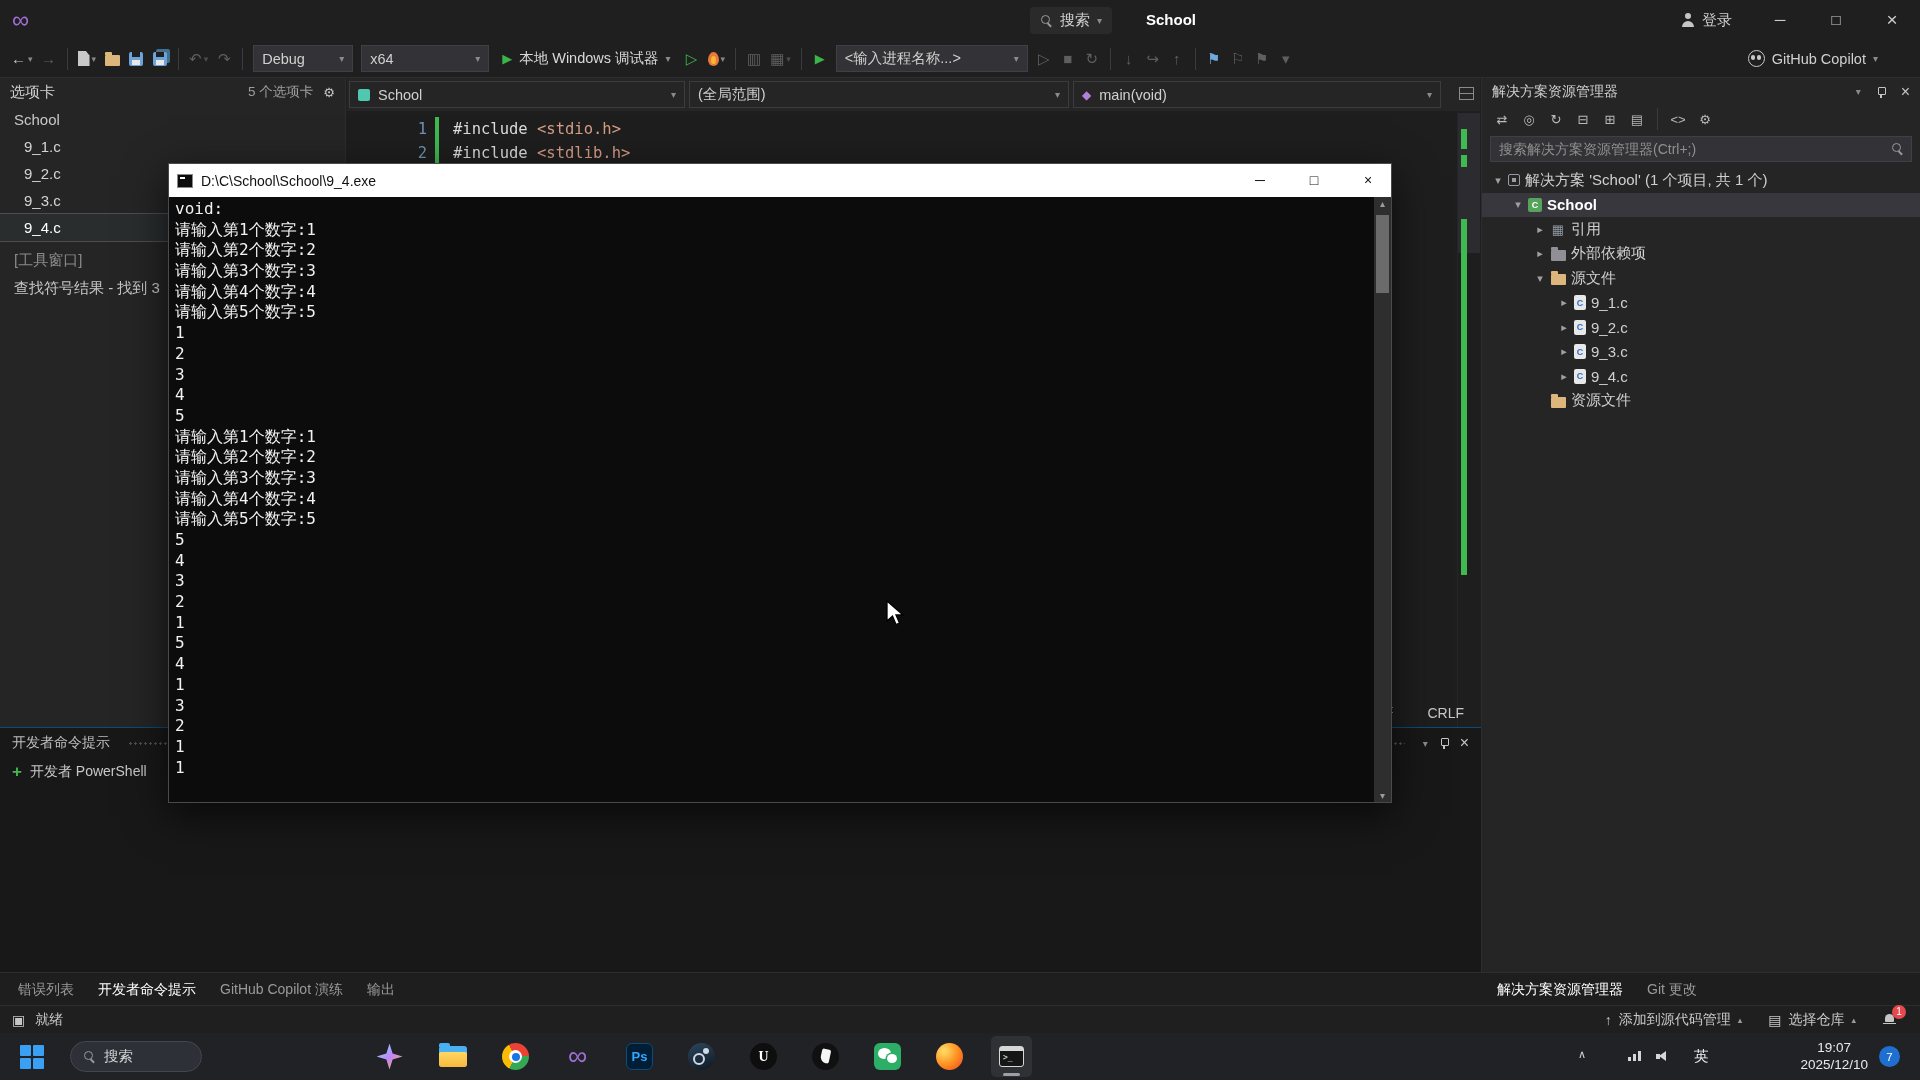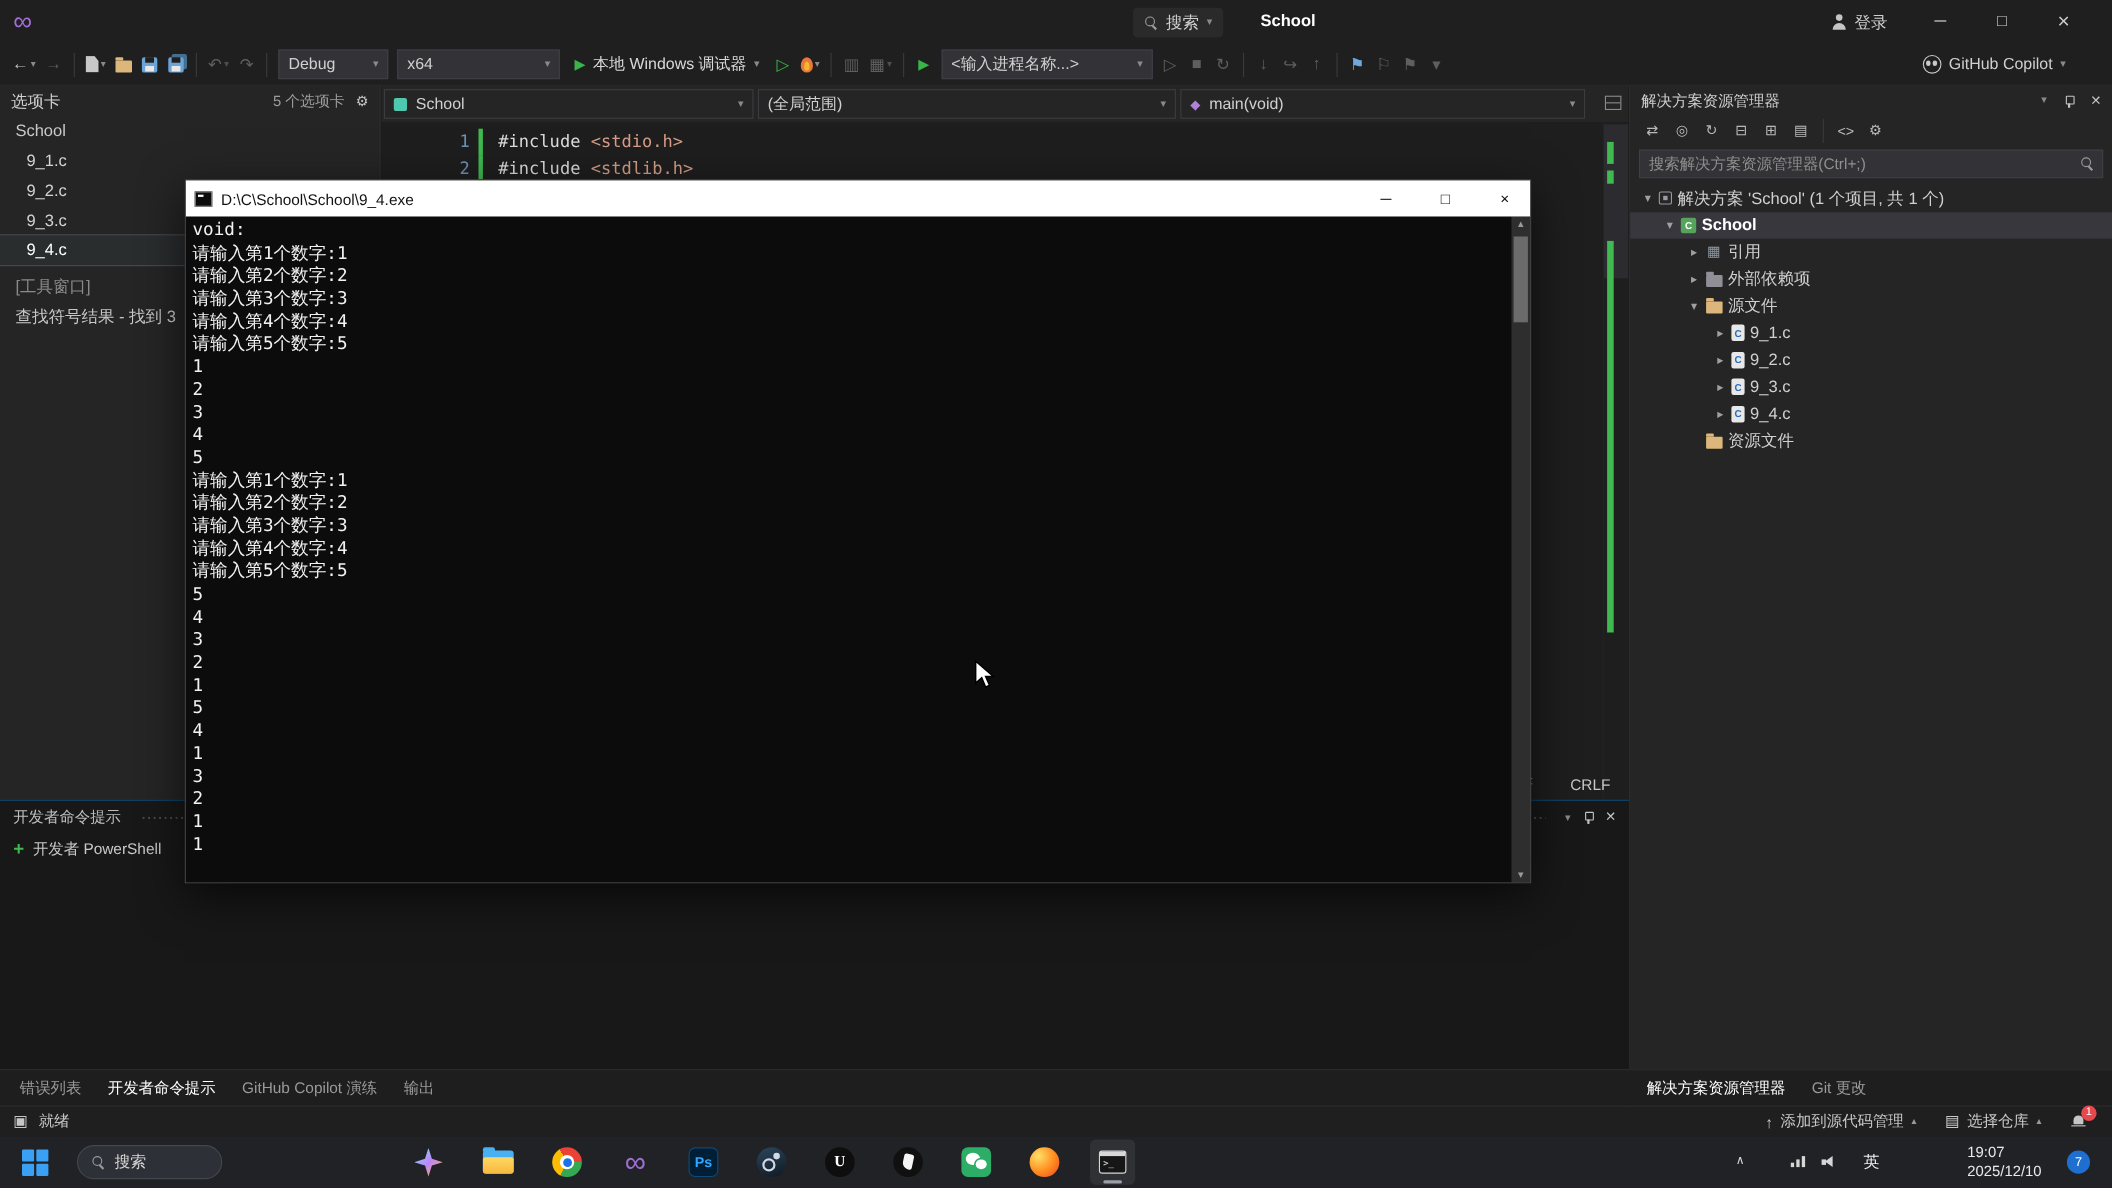--- a/index.html
+++ b/index.html
@@ -6,21 +6,21 @@
   body{margin:0;background:#000;font-family:"Liberation Sans","DejaVu Sans",sans-serif}
   .app{position:relative;width:1920px;height:1080px;overflow:hidden;background:#1e1e1e;color:#ccc;font-size:15px}
 
   
   .titlebar{position:absolute;left:0;top:0;width:1920px;height:40px;background:#1f1f1f;display:flex;align-items:center}
   .vs-logo{color:#a16fd8;font-size:24px;margin:0 10px 0 12px;line-height:1}
   .menus{display:flex;height:40px}
   .menu-item{padding:0 9px;line-height:40px;font-size:15px;color:#cfcfcf;cursor:default}
   .tb-search{position:absolute;left:1030px;top:7px;height:27px;display:flex;align-items:center;gap:7px;padding:0 10px;border-radius:4px;background:rgba(255,255,255,.05);color:#cfcfcf}
   .win-title{position:absolute;left:1146px;top:0;line-height:40px;font-weight:bold;color:#fff}
-  .tb-right{position:absolute;right:16px;top:0;height:40px;display:flex;align-items:center}
+  .tb-right{position:absolute;right:0;top:0;height:40px;display:flex;align-items:center}
   .signin{display:flex;align-items:center;gap:7px;margin-right:20px;color:#cfcfcf}
   .person{width:14px;height:14px;position:relative}
   .person::before{content:"";position:absolute;left:4px;top:0;width:6px;height:6px;border-radius:50%;background:#c5c5c5}
   .person::after{content:"";position:absolute;left:1px;top:8px;width:12px;height:6px;border-radius:6px 6px 0 0;background:#c5c5c5}
   .wbtn{width:56px;text-align:center;line-height:40px;color:#ccc;font-size:15px}
   .wbtn.close{font-size:19px}
   .chev{color:#8a8a8a;font-size:10px}
 
   
   .toolbar{position:absolute;left:0;top:40px;width:1920px;height:38px;background:#1f1f1f;border-bottom:1px solid #2d2d30;display:flex;align-items:center;padding:0 8px;gap:2px}
@@ -169,21 +169,21 @@
   .term::before{content:"";position:absolute;left:0;right:0;top:0;height:4px;background:#d7d7d7}
   .term::after{content:">_";position:absolute;left:3px;top:6px;color:#e8e8e8;font-size:8px;font-family:"DejaVu Sans Mono",monospace}
   .fire{width:27px;height:27px;border-radius:50%;background:radial-gradient(circle at 30% 30%,#ffe066,#ff8a1e 55%,#e8442e)}
   .tray-chev{position:absolute;left:1578px;top:15px;color:#d6d6d6;font-size:11px}
   .cell{position:absolute;left:1628px;top:18px;display:flex;align-items:flex-end;gap:2px}
   .cell i{width:3px;background:#d6d6d6;display:block}
   .vol{position:absolute;left:1656px;top:17px;width:14px;height:12px}
   .vol::before{content:"";position:absolute;left:0;top:3.5px;width:4px;height:5px;background:#d6d6d6}
   .vol::after{content:"";position:absolute;left:3px;top:1px;border-right:7px solid #d6d6d6;border-top:5px solid transparent;border-bottom:5px solid transparent}
   .ime{position:absolute;left:1694px;top:14px;color:#eee;font-size:14.5px}
-  .clock{position:absolute;right:64px;top:7px;text-align:left;color:#e9e9e9;font-size:13.5px;line-height:16.5px}
+  .clock{position:absolute;right:52px;top:7px;text-align:center;color:#e9e9e9;font-size:13.5px;line-height:16.5px}
   .notif7{position:absolute;right:20px;top:13px;width:21px;height:21px;border-radius:50%;background:#1f6fd0;color:#fff;font-size:11.5px;display:flex;align-items:center;justify-content:center}
 
   
   .console{position:absolute;left:168px;top:163px;width:1224px;height:640px;z-index:50;border:1px solid #4a4a4a;box-shadow:0 12px 40px rgba(0,0,0,.65);background:#0c0c0c}
   .c-title{height:33px;background:#fff;display:flex;align-items:center;padding-left:8px;gap:8px}
   .cmd-ic{width:16px;height:14px;background:#0c0c0c;border:1px solid #8a8a8a;position:relative;flex:none}
   .cmd-ic::after{content:"";position:absolute;left:2px;top:2px;width:5px;height:2px;background:#fff}
   .c-title-text{color:#111;font-size:14px;flex:1;white-space:nowrap;overflow:hidden}
   .c-btn{width:46px;text-align:center;color:#111;font-size:14px;line-height:33px;flex:none}
   .c-body{position:absolute;left:0;top:33px;right:17px;bottom:0;background:#0c0c0c;padding:2px 0 0 6px;font-family:"DejaVu Sans Mono","Liberation Mono",monospace;font-size:16px;color:#f2f2f2;overflow:hidden}
@@ -237,21 +237,21 @@
         <span class="floppy-ic all"></span>
       </span>
     <span class="vsep"></span>
     <span class="tbi dim">↶<span class="mini">▾</span></span>
     <span class="tbi dim">↷</span>
     <span class="vsep"></span>
     <div class="combo" style="width:100px">
         <span>Debug</span>
         <span class="chev">▾</span>
       </div>
-    <div class="combo" style="width:148px">
+    <div class="combo" style="width:128px">
         <span>x64</span>
         <span class="chev">▾</span>
       </div>
     <div class="runbtn">
       <span class="play">▶</span>
       <span>本地 Windows 调试器</span>
       <span class="chev">▾</span>
     </div>
     <span class="tbi">
         <span class="oplay">▷</span>

